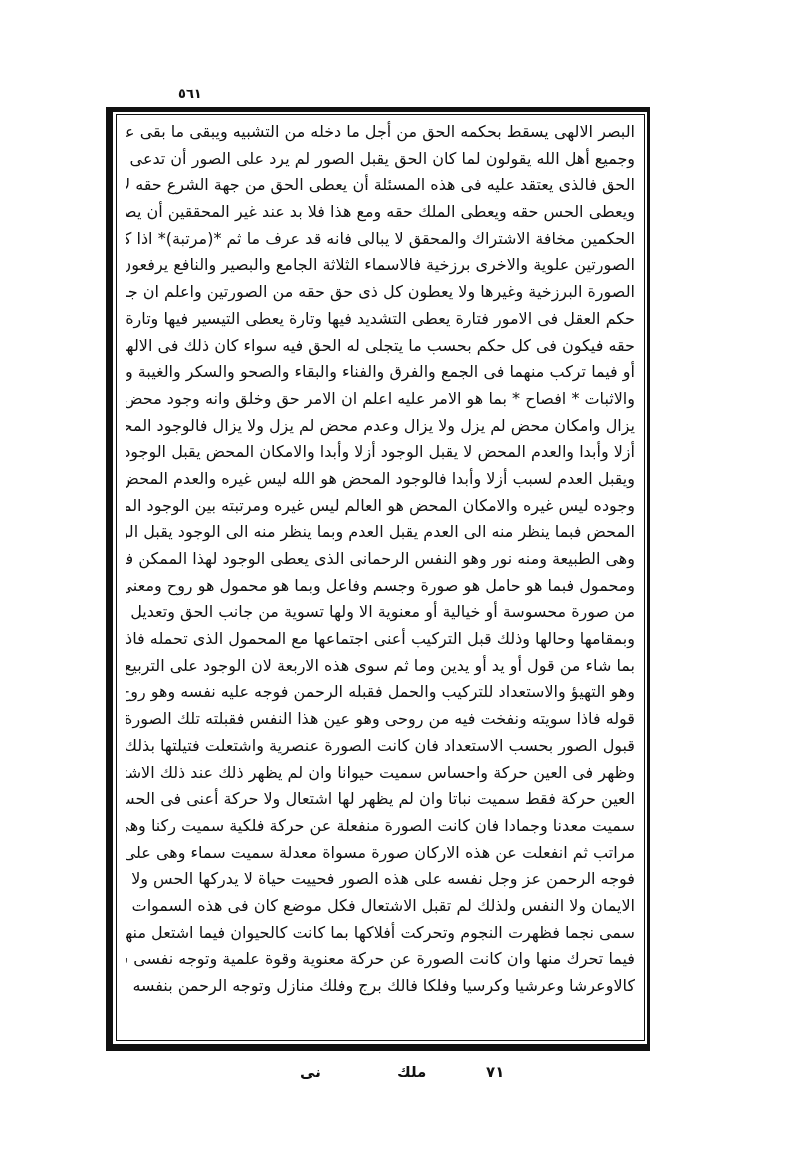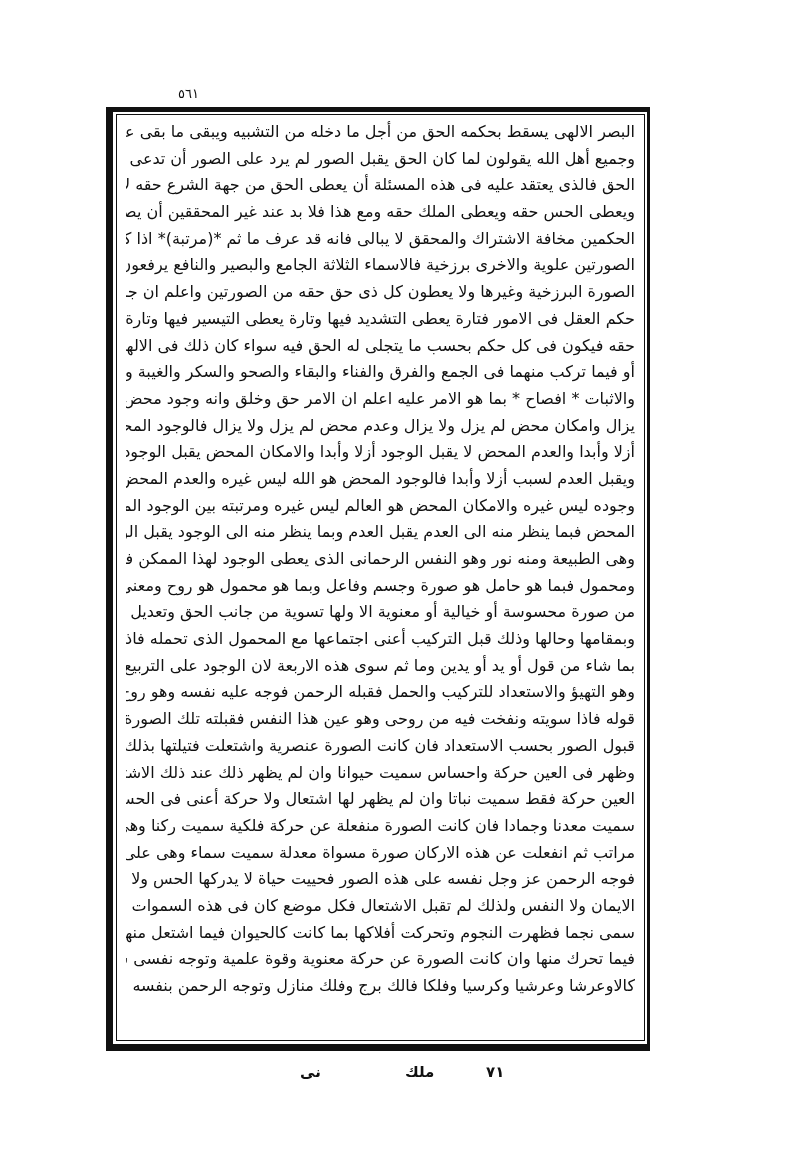--- a/index.html
+++ b/index.html
@@ -1,25 +1,25 @@
 <!DOCTYPE html>
 <html><head>
   <meta charset="utf-8">
   <style>
     html, body { margin: 0; padding: 0; background: #ffffff; }
     body { width: 800px; height: 1172px; position: relative; overflow: hidden; font-family: "DejaVu Sans", sans-serif; color: #111; }
-    .page-number { position: absolute; top: 86px; left: 178px; font-size: 13px; font-weight: normal; letter-spacing: 1px; direction: rtl; }
+    .page-number { position: absolute; top: 86px; left: 178px; font-size: 13px; font-weight: bold; letter-spacing: 1px; direction: rtl; }
     .frame { position: absolute; left: 106px; top: 107px; width: 544px; height: 944px; border-top: 5px solid #111; border-left: 7px solid #111; border-bottom: 7px solid #111; border-right: 3px solid #111; box-sizing: border-box; }
     .frame-inner { position: absolute; left: 3px; top: 2px; right: 2px; bottom: 3px; border: 1.5px solid #111; box-sizing: border-box; padding: 4px 9px 0 9px; }
     .text-body { direction: rtl; text-align: justify; text-align-last: justify; }
     .line { display: block; height: 26.7px; line-height: 26.7px; font-size: 16px; white-space: nowrap; overflow: hidden; text-align: justify; text-align-last: justify; font-family: "DejaVu Sans", sans-serif; }
     .footer { position: absolute; top: 1063px; left: 0; width: 668px; height: 24px; font-size: 15px; font-weight: bold; }
     .footer span { position: absolute; top: 0; }
     .f-sig { left: 300px; }
-    .f-mark { left: 397px; margin-left: 8px; }
+    .f-mark { left: 397px; }
     .f-num { left: 486px; }
   </style>
 </head>
 <body>
 
 <div class="page-number">٥٦١</div>
 
 <div class="frame">
   <div class="frame-inner">
     <div class="text-body">

